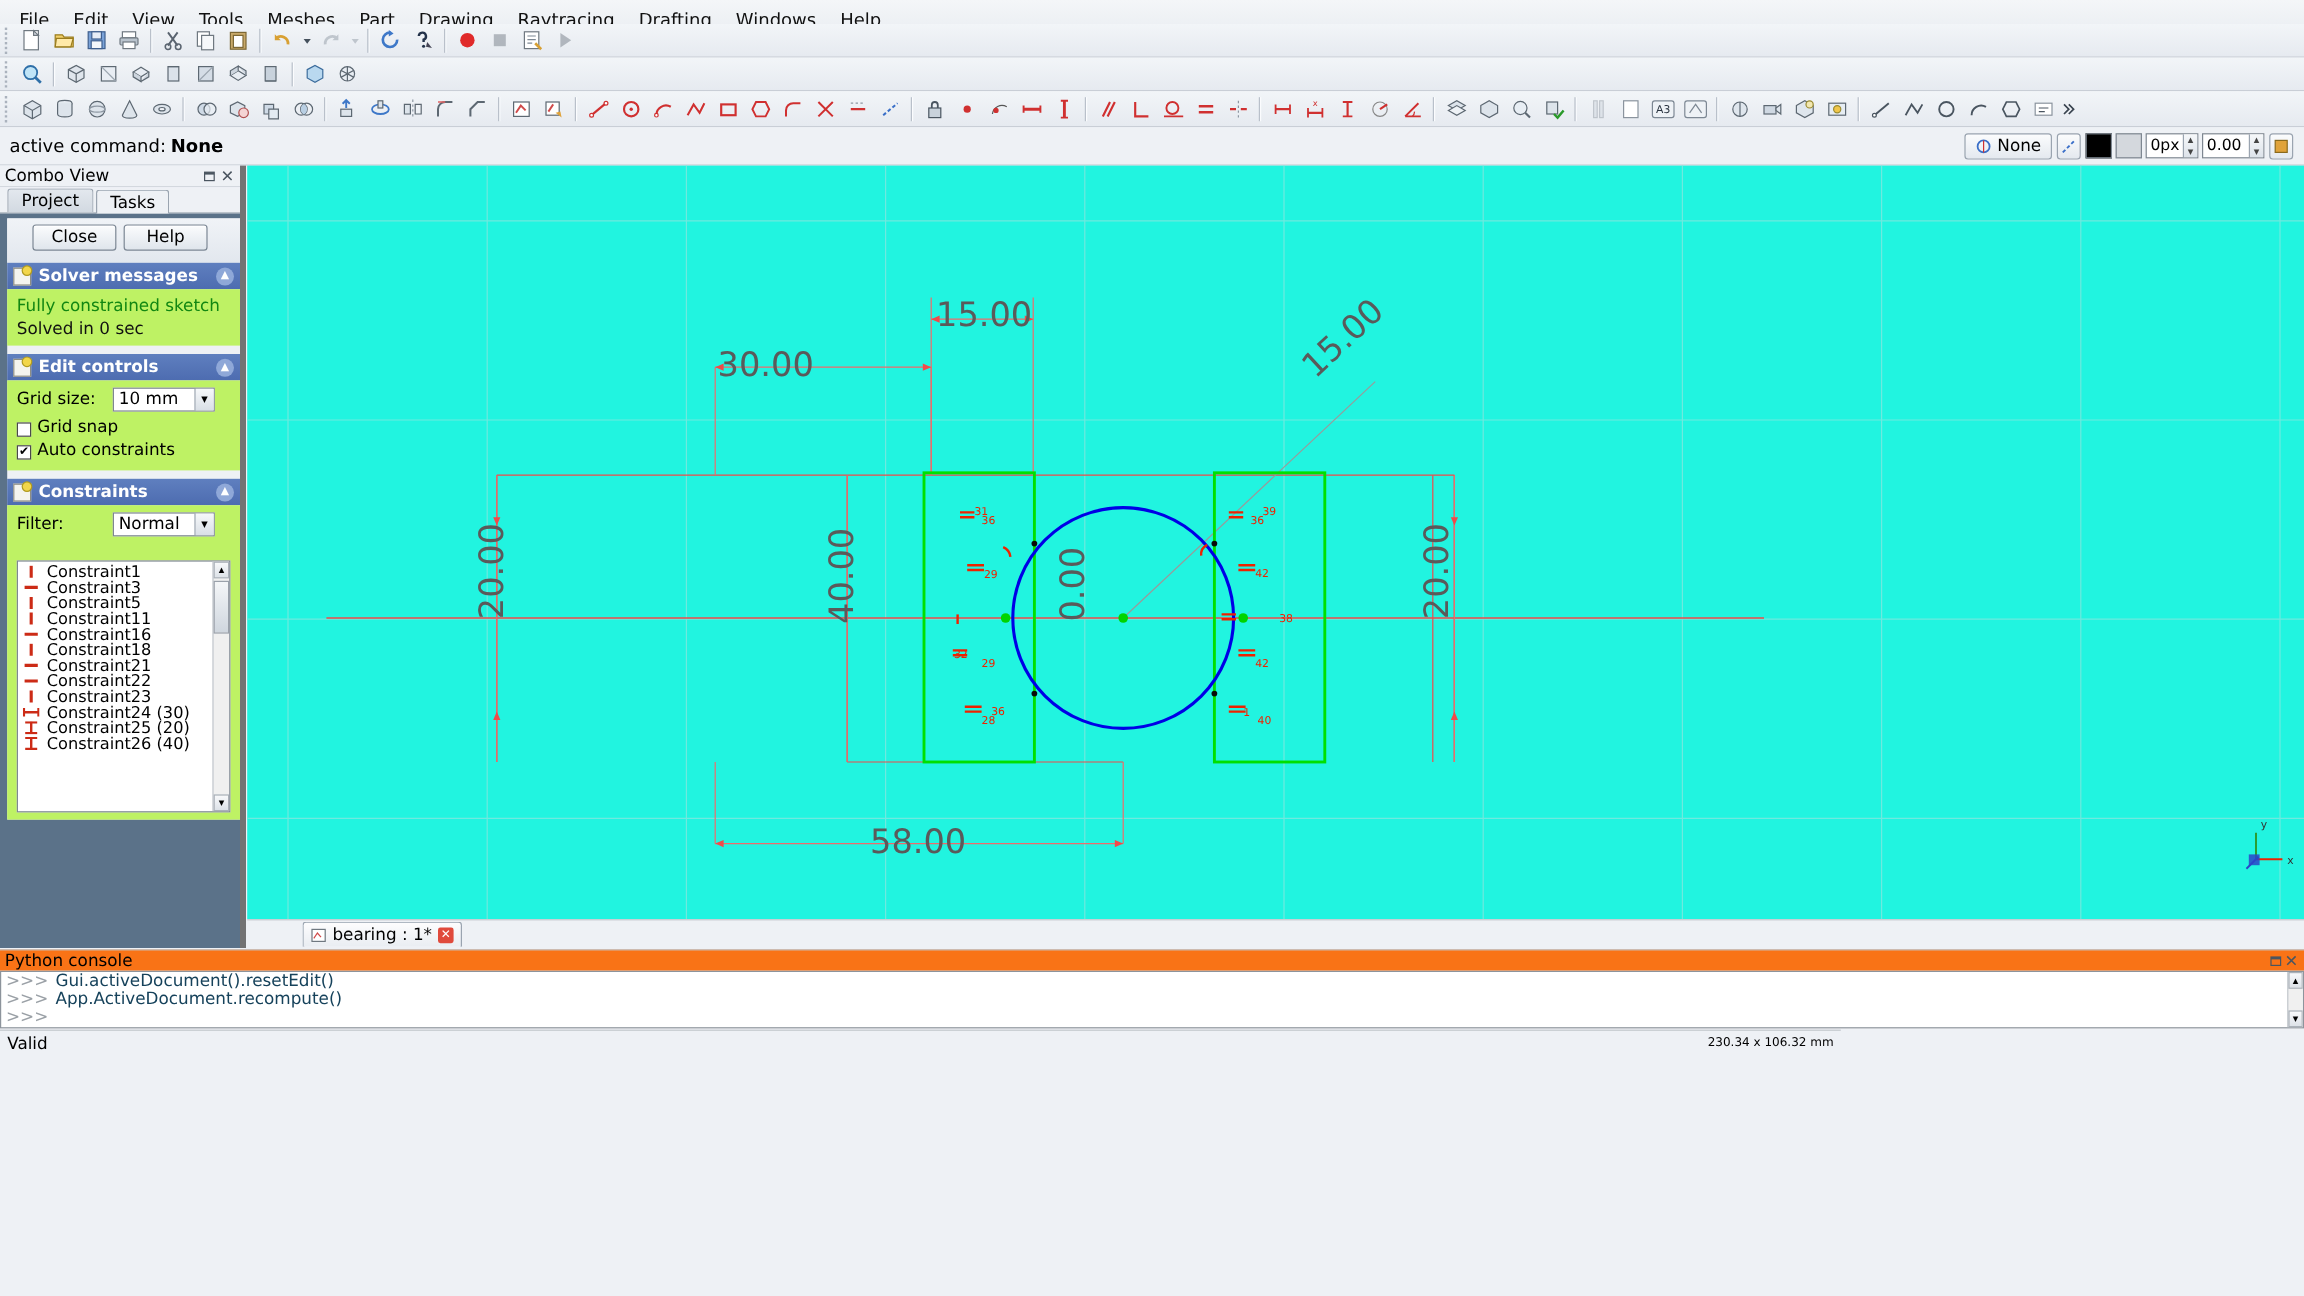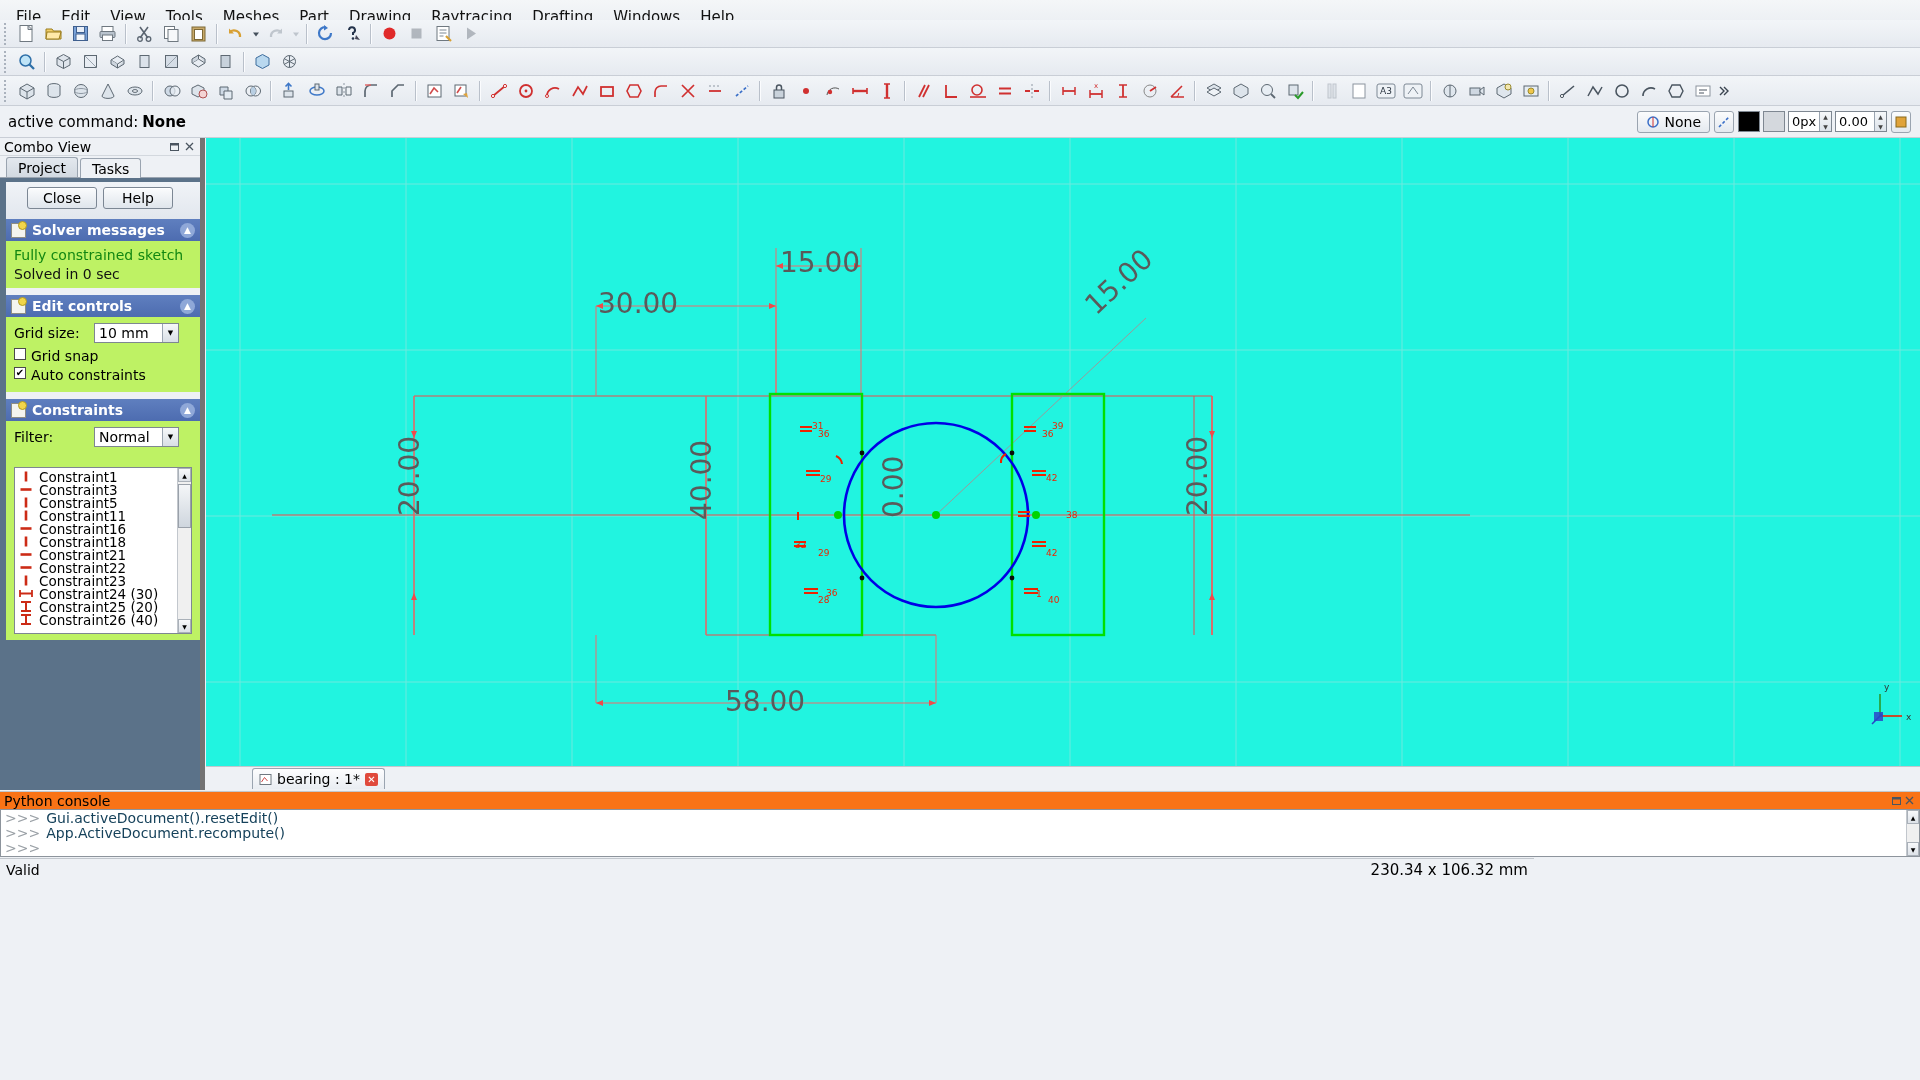--- a/index.html
+++ b/index.html
@@ -147,25 +147,25 @@
   .combo {
     height: 20px; background: #fff; border: 1px solid #7e8791;
     display: flex; align-items: center; font-size: 14px;
     padding-left: 4px; position: relative; flex: 1; max-width: 85px;
   }
   .combo .arrow {
     position: absolute; right: 0; top: 0; bottom: 0; width: 16px;
     background: linear-gradient(#f6f8fa,#d9dfe6); border-left: 1px solid #9aa4b0;
     display: flex; align-items: center; justify-content: center; font-size: 7px;
   }
-  .cbrow { display: flex; align-items: flex-start; gap: 5px; font-size: 14px; margin-bottom: 3px; }
+  .cbrow { display: flex; align-items: flex-end; gap: 5px; font-size: 14px; margin-bottom: 3px; }
   .cbox { width: 12px; height: 12px; border: 1px solid #4a4a4a; background: #fff; display:flex;align-items:center;justify-content:center; font-size:10px; line-height:1; }
 
   .clist {
-    height: 167px; background: #fff; border: 1px solid #7e8791;
+    height: 210px; background: #fff; border: 1px solid #7e8791;
     margin-top: 20px; overflow: hidden; position: relative;
   }
   .clist-inner { padding: 2px 0 0 4px; }
   .crow { display: flex; align-items: center; gap: 6px; height: 13px; font-size: 13.5px; white-space: nowrap; }
   .cicon { width: 14px; height: 12px; display: flex; align-items: center; justify-content: center; }
   .scrollbar {
     position: absolute; right: 0; top: 0; bottom: 0; width: 14px;
     background: #f0f0f0; border-left: 1px solid #c2c7cd;
     display: flex; flex-direction: column;
   }
@@ -216,21 +216,21 @@
   .prompt { color: #9aa0a6; }
   .pycode { color: #16425b; }
   .pycon .scrollbar { width: 13px; }
 
   
   .statusbar {
     position: absolute; top: 858px; left: 0; width: 1534px; height: 22px;
     background: #eef1f5; border-top: 1px solid #c2c7cd;
     display: flex; align-items: center; padding: 0 6px; font-size: 14px;
   }
-  .statusbar .right { margin-left: auto; font-size: 15px; }
+  .statusbar .right { margin-left: auto; font-size: 10px; }
 
   .filler { position: absolute; top: 880px; left: 0; width: 1920px; height: 200px; background: #eef1f5; }
 </style>
 </head>
 <body>
 
 <div id="app">
 
   <div class="menubar">
     <div class="menu-item"><span class="acc">F</span>ile</div>

